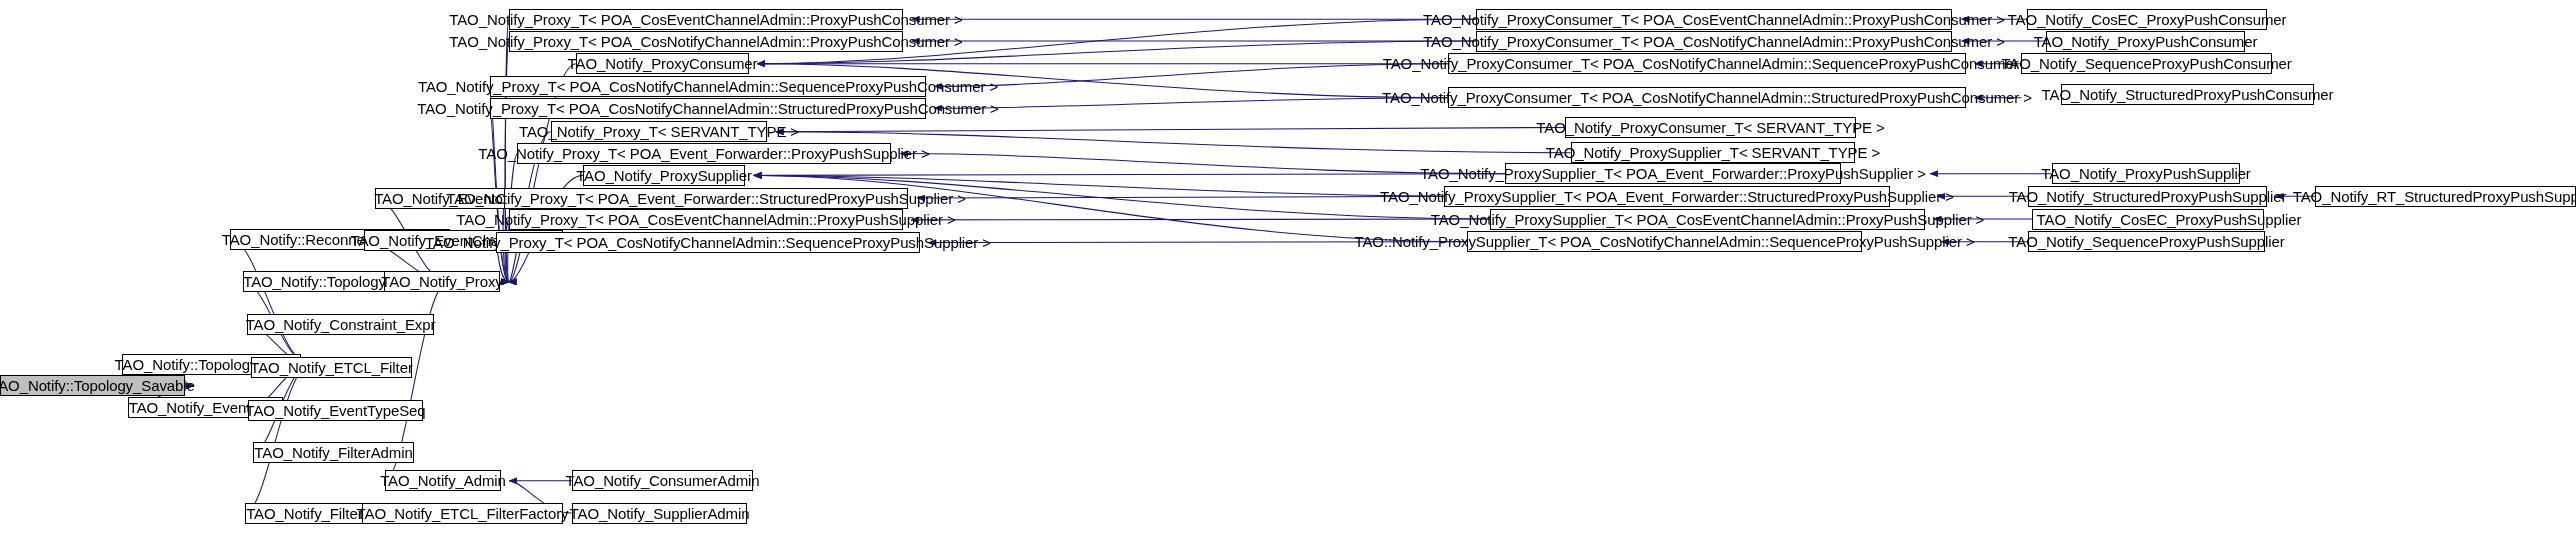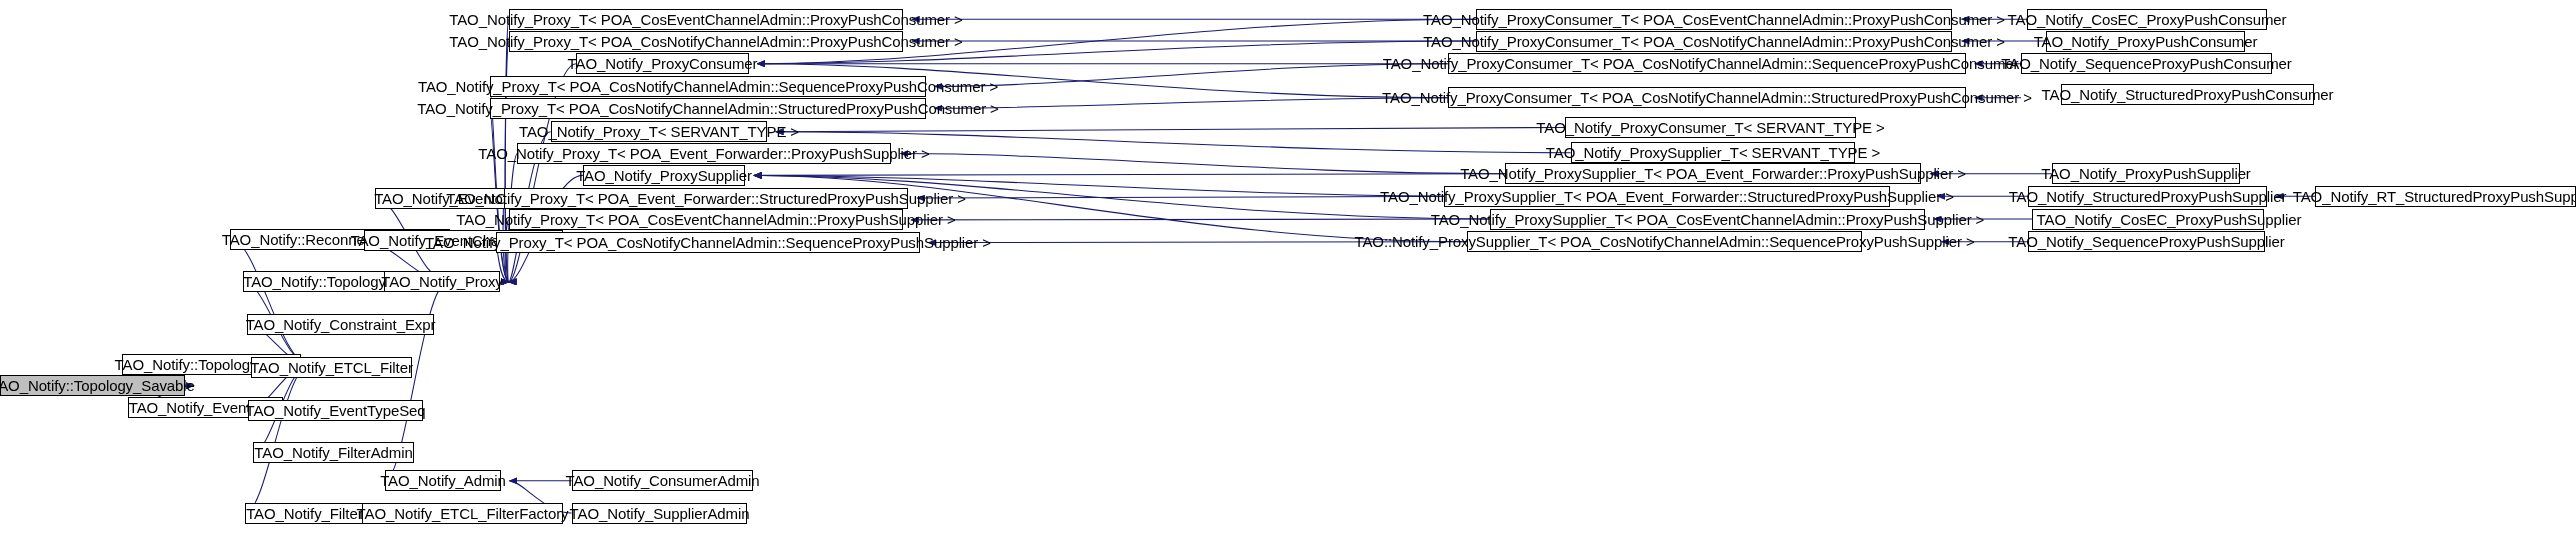--- a/index.html
+++ b/index.html
@@ -198,21 +198,21 @@
       </div>
       <div class="node" style="left: 1448px; top: 87px; width: 518px;">
         <span class="node-label">TAO_Notify_ProxyConsumer_T&lt; POA_CosNotifyChannelAdmin::StructuredProxyPushConsumer &gt;</span>
       </div>
       <div class="node" style="left: 1565px; top: 117px; width: 291px;">
         <span class="node-label">TAO_Notify_ProxyConsumer_T&lt; SERVANT_TYPE &gt;</span>
       </div>
       <div class="node" style="left: 1571px; top: 142px; width: 284px;">
         <span class="node-label">TAO_Notify_ProxySupplier_T&lt; SERVANT_TYPE &gt;</span>
       </div>
-      <div class="node" style="left: 1505px; top: 163px; width: 416px;">
+      <div class="node" style="left: 1505px; top: 163px; width: 336px;">
         <span class="node-label">TAO_Notify_ProxySupplier_T&lt; POA_Event_Forwarder::ProxyPushSupplier &gt;</span>
       </div>
       <div class="node" style="left: 1444px; top: 186px; width: 446px;">
         <span class="node-label">TAO_Notify_ProxySupplier_T&lt; POA_Event_Forwarder::StructuredProxyPushSupplier &gt;</span>
       </div>
       <div class="node" style="left: 1490px; top: 209px; width: 435px;">
         <span class="node-label">TAO_Notify_ProxySupplier_T&lt; POA_CosEventChannelAdmin::ProxyPushSupplier &gt;</span>
       </div>
       <div class="node" style="left: 1467px; top: 231px; width: 395px;">
         <span class="node-label">TAO::Notify_ProxySupplier_T&lt; POA_CosNotifyChannelAdmin::SequenceProxyPushSupplier &gt;</span>

